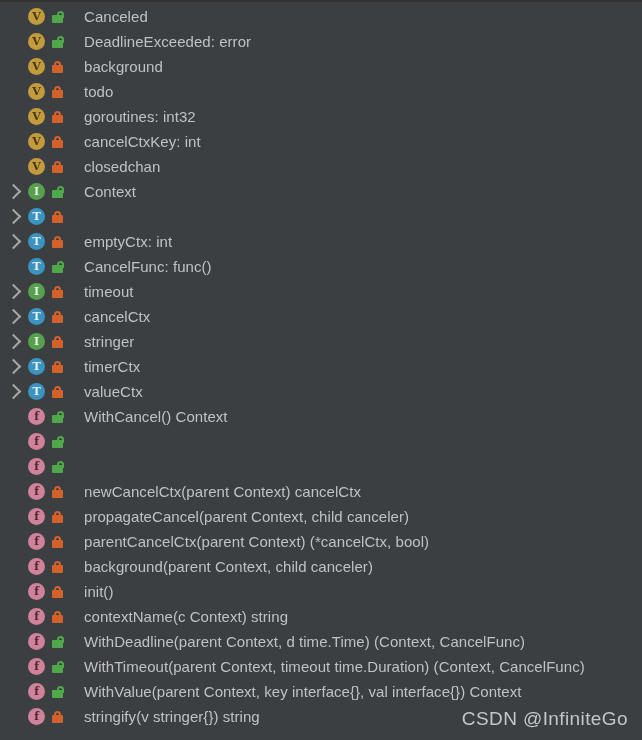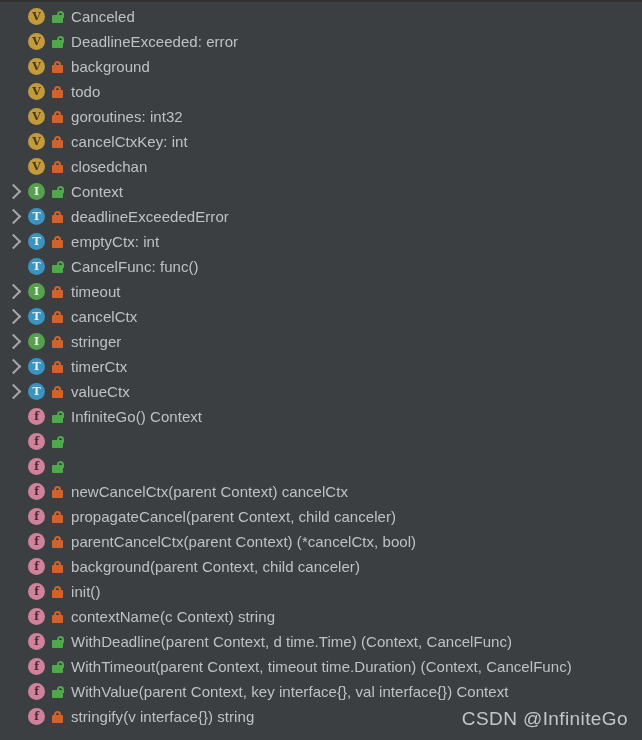--- a/index.html
+++ b/index.html
@@ -115,20 +115,21 @@
   .lock.private .shackle { border-color: #d2622a; left: 3px; }
   .lock.public .body { background: #4fa84a; }
   .lock.public .shackle { border-color: #4fa84a; left: 6px; }
 
   
   .member-label {
     font-size: 15px;
     color: #bfc2c4;
     letter-spacing: 0.05px;
     line-height: 25px;
+    margin-left: 13px;
   }
 
   
   #watermark {
     position: absolute;
     right: 14px;
     bottom: 10px;
     font-size: 19px;
     color: #cfd2d4;
     letter-spacing: 0.4px;
@@ -219,21 +220,20 @@
       </li>
       <li class="tree-row">
         <span class="chevron-slot">
           <span class="chevron"></span>
         </span>
         <span class="kind-badge kind-t">T</span>
         <span class="lock private">
           <span class="shackle"></span>
           <span class="body"></span>
         </span>
-        <span class="member-label">deadlineExceededError</span>
       </li>
       <li class="tree-row">
         <span class="chevron-slot">
           <span class="chevron"></span>
         </span>
         <span class="kind-badge kind-t">T</span>
         <span class="lock private">
           <span class="shackle"></span>
           <span class="body"></span>
         </span>
@@ -303,21 +303,21 @@
         </span>
         <span class="member-label">valueCtx</span>
       </li>
       <li class="tree-row">
         <span class="chevron-slot empty"></span>
         <span class="kind-badge kind-f">f</span>
         <span class="lock public">
           <span class="shackle"></span>
           <span class="body"></span>
         </span>
-        <span class="member-label">InfiniteGo() Context</span>
+        <span class="member-label">WithCancel() Context</span>
       </li>
       <li class="tree-row">
         <span class="chevron-slot empty"></span>
         <span class="kind-badge kind-f">f</span>
         <span class="lock public">
           <span class="shackle"></span>
           <span class="body"></span>
         </span>
       </li>
       <li class="tree-row">
@@ -409,17 +409,17 @@
         </span>
         <span class="member-label">WithValue(parent Context, key interface{}, val interface{}) Context</span>
       </li>
       <li class="tree-row">
         <span class="chevron-slot empty"></span>
         <span class="kind-badge kind-f">f</span>
         <span class="lock private">
           <span class="shackle"></span>
           <span class="body"></span>
         </span>
-        <span class="member-label">stringify(v interface{}) string</span>
+        <span class="member-label">stringify(v stringer{}) string</span>
       </li>
     </ul>
   <div id="watermark">CSDN @InfiniteGo</div>
 </div>
 
 </body></html>

